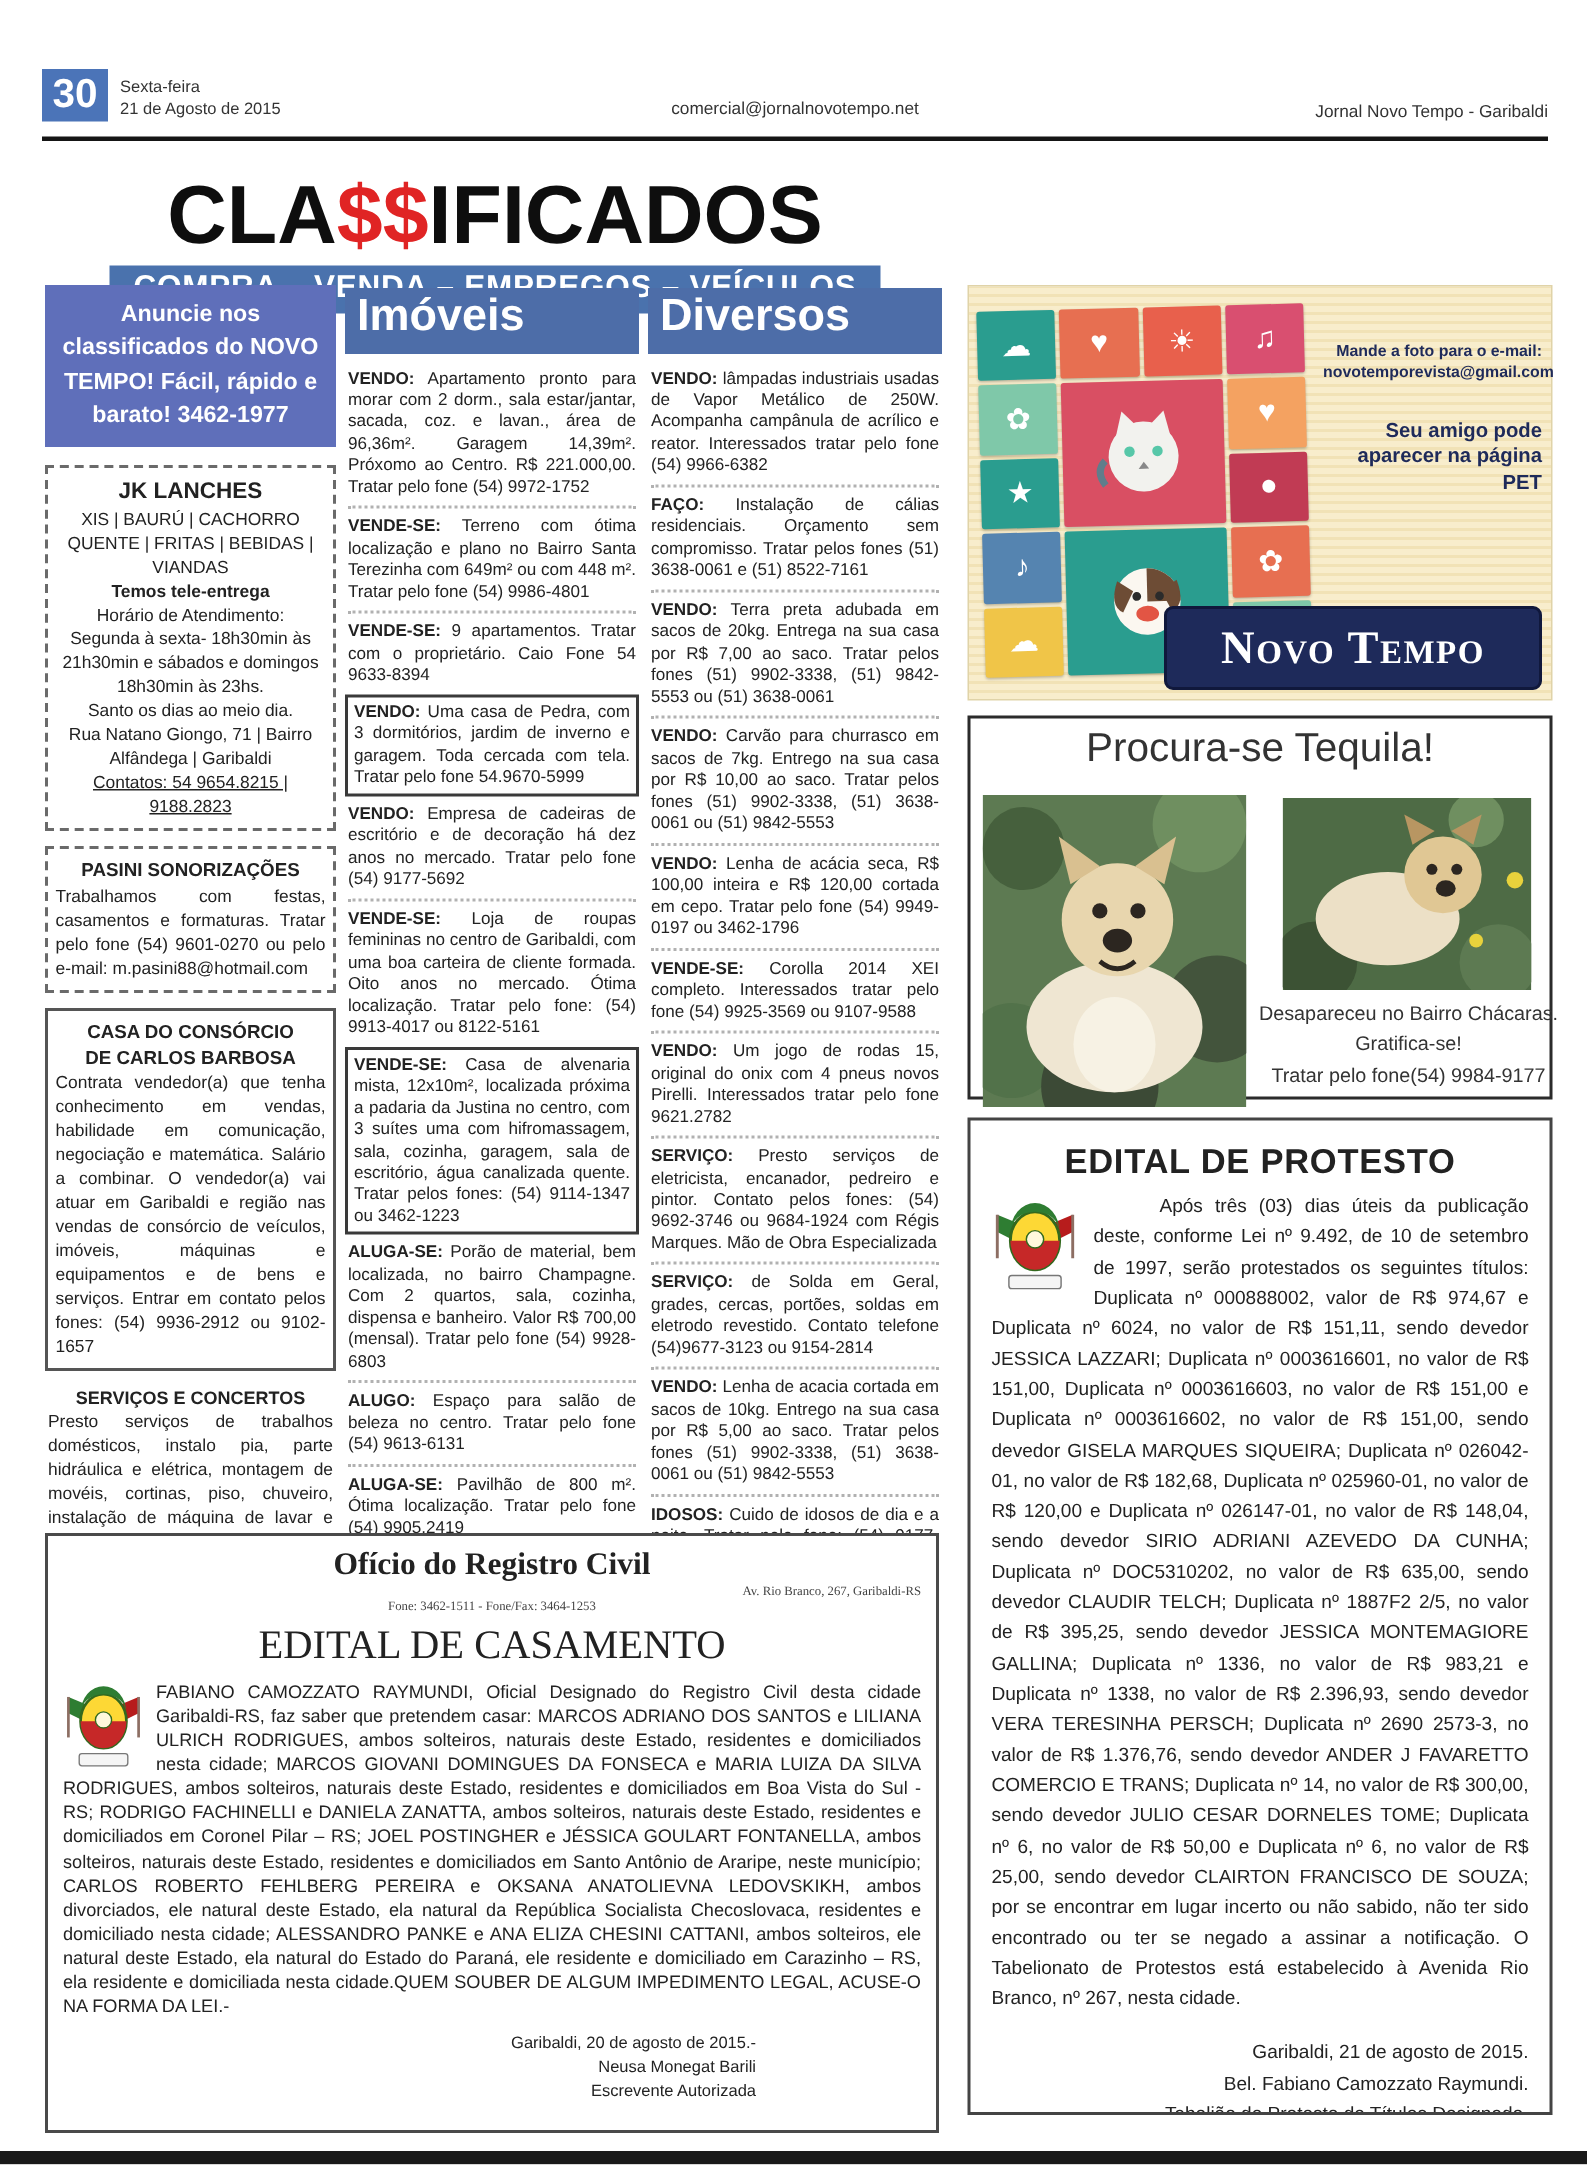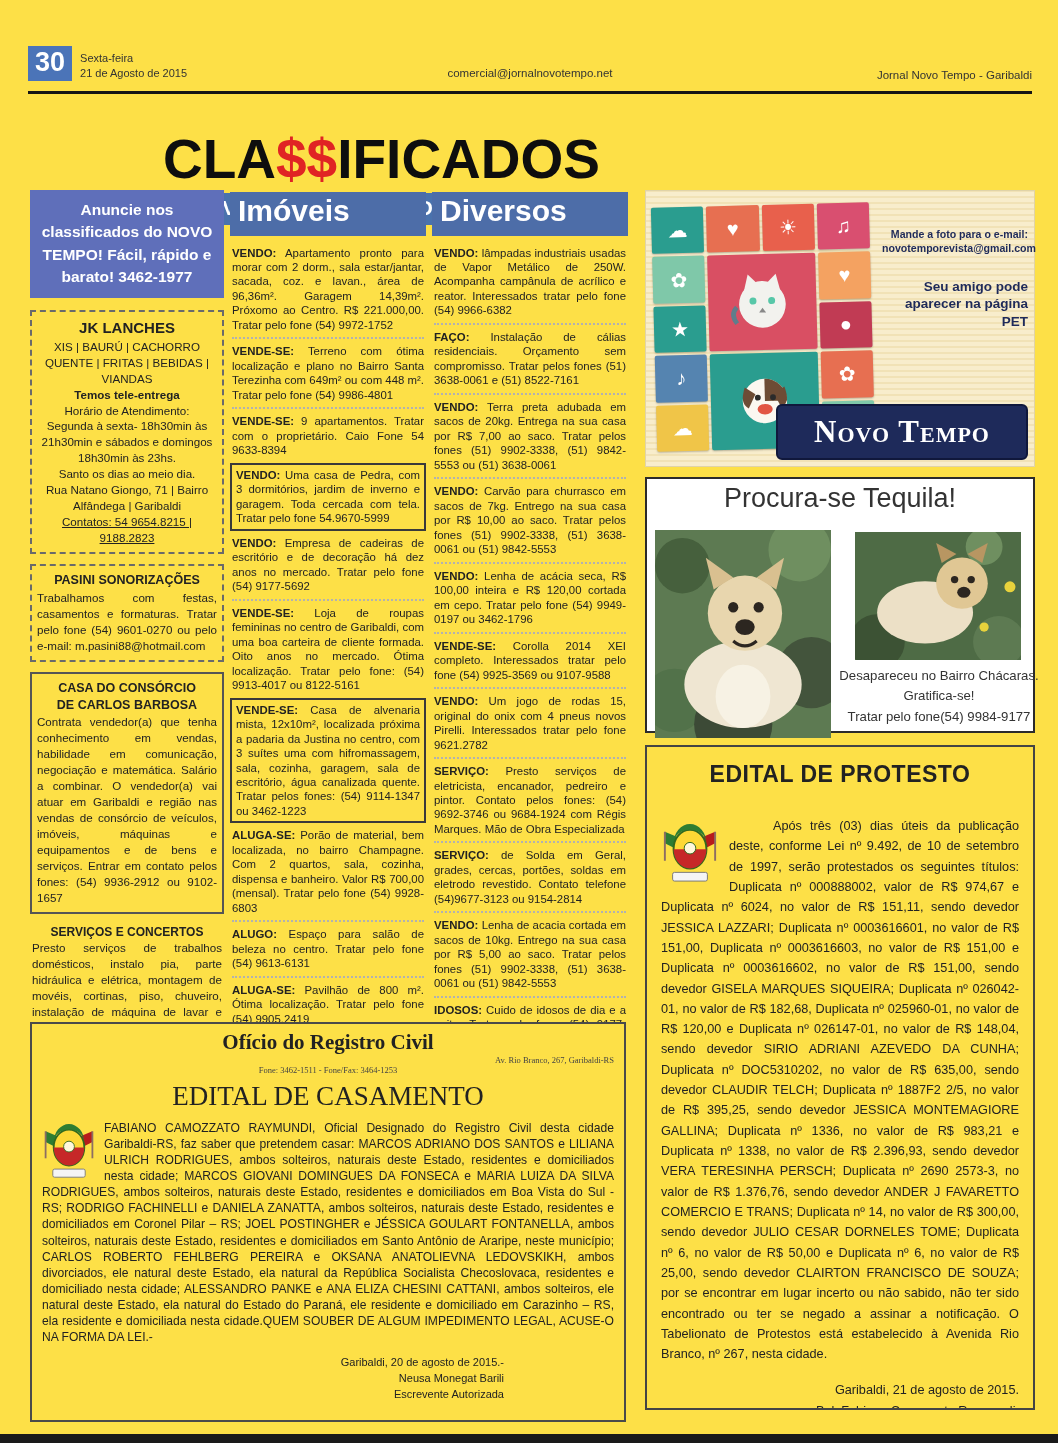--- a/index.html
+++ b/index.html
@@ -1,31 +1,31 @@
 <!DOCTYPE html>
 <html lang="pt"><head>
 <meta charset="utf-8">
 <style>
   * { margin:0; padding:0; box-sizing:border-box; }
   html,body { background:#e9e9e9; }
   body { width:1058px; height:1443px; position:relative; margin:0 auto;
          font-family:"Liberation Sans", sans-serif; color:#222; }
-  .page { position:absolute; inset:0; background:#fde047; overflow:hidden; }
+  .page { position:absolute; inset:0; background:#ffffff; overflow:hidden; }
 
   
   .pageheader { position:absolute; top:46px; left:28px; width:1004px;
     display:flex; align-items:flex-end; border-bottom:3px solid #151515; padding-bottom:10px; }
   .pagenum { background:#4b74b8; color:#fff; font-weight:bold; font-size:27px;
     padding:1px 7px 3px; margin-right:8px; align-self:flex-start; }
   .dateblock { font-size:11px; line-height:1.35; color:#333; }
   .hd-email { position:absolute; left:0; right:0; text-align:center; bottom:12px; font-size:11.5px; color:#333; }
   .hd-paper { margin-left:auto; font-size:11.5px; color:#333; }
 
   
-  .masthead { position:absolute; top:132px; left:60px; width:540px; text-align:right; }
+  .masthead { position:absolute; top:116px; left:60px; width:540px; text-align:center; }
   .mh-title { font-size:55px; font-weight:800; letter-spacing:0px; color:#0e0e0e;
     font-family:"Liberation Sans", sans-serif; line-height:1; }
   .mh-title .dollar { color:#e02424; }
   .mh-sub { display:inline-block; margin-top:6px; background:#4a72ad; color:#fff;
     font-size:21px; font-weight:700; padding:3px 16px 5px; letter-spacing:0.5px; }
 
   
   .col { position:absolute; overflow:hidden; }
   .sechead { background:#4d6da8; color:#fff; font-weight:700; font-size:30px;
     padding:0 8px 6px 8px; line-height:1.25; margin-bottom:9px; }
@@ -84,21 +84,21 @@
   .photo { position:absolute; overflow:hidden; }
   .photo svg { width:100%; height:100%; display:block; }
   .ph1 { left:2px; top:0; width:176px; height:208px; }
   .ph2 { left:202px; top:2px; width:166px; height:128px; }
   .tq-text { position:absolute; left:186px; top:136px; width:200px; text-align:center;
     font-size:13.2px; line-height:1.55; color:#333; }
 
   
   .protesto { position:absolute; left:645px; top:745px; width:390px; height:665px;
     border:2px solid #444; padding:14px 14px 10px; overflow:hidden; }
-  .pr-title { text-align:center; font-size:23px; font-weight:700; letter-spacing:0.5px; margin-bottom:28px; }
+  .pr-title { text-align:center; font-size:23px; font-weight:700; letter-spacing:0.5px; margin-bottom:6px; }
   .pr-body { font-size:12.7px; line-height:1.6; text-align:justify; text-indent:44px; }
   .crest { float:left; width:58px; height:64px; margin:6px 10px 4px 0; shape-outside:margin-box; }
   .pr-sign { margin-top:16px; text-align:right; font-size:12.7px; line-height:1.6; }
 
   
   .casamento { position:absolute; left:30px; top:1022px; width:596px; height:400px;
     border:2px solid #4a4a4a; padding:6px 10px; overflow:hidden;
     font-family:"Liberation Sans", sans-serif; }
   .cs-office { text-align:center; font-family:"Liberation Serif", serif; }
   .cs-office .o1 { font-size:21px; font-weight:700; }

